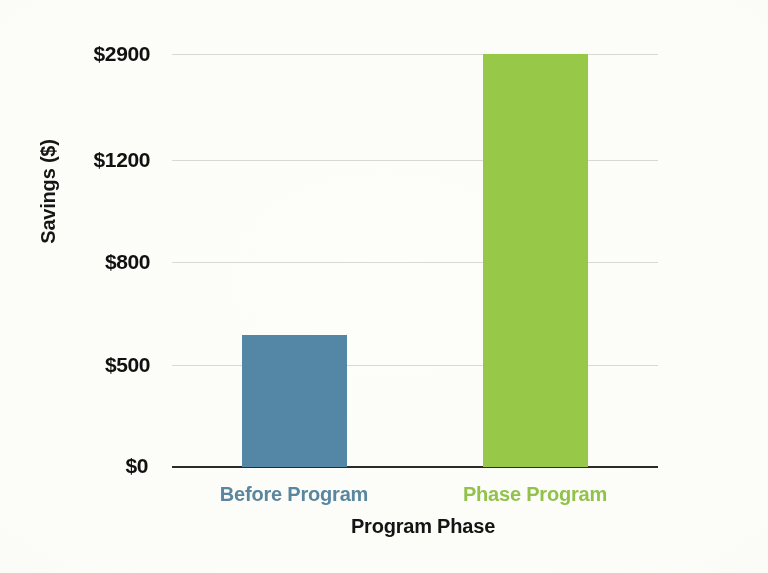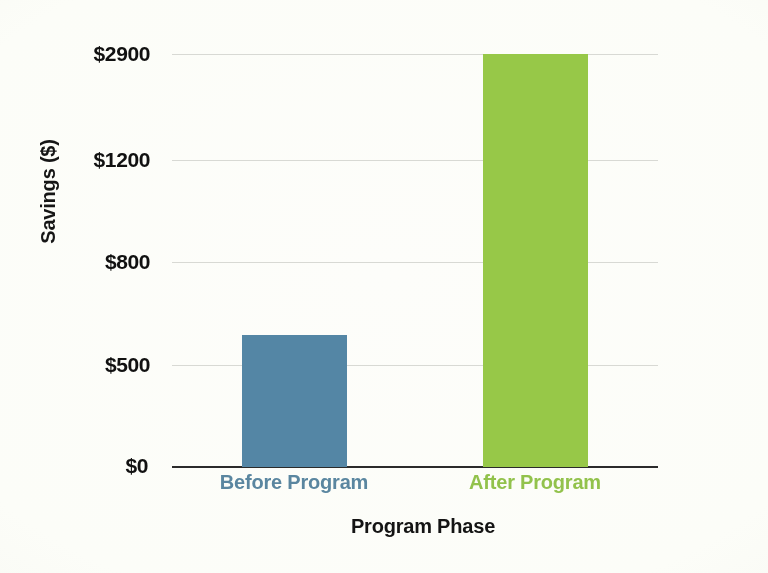--- a/index.html
+++ b/index.html
@@ -83,21 +83,21 @@
     bottom: 0;
     box-sizing: border-box;
   }
   .bar-before { background: #5486a5; }
   .bar-after  { background: #97c848; }
 
   
   .xtick {
     position: absolute;
     top: 100%;
-    margin-top: 4px;
+    margin-top: 16px;
     transform: translateX(-50%);
     font-size: 20px;
     font-weight: bold;
     white-space: nowrap;
     letter-spacing: -0.2px;
     text-align: center;
   }
   .xtick-before { color: #5a86a0; }
   .xtick-after  { color: #92c24c; }
 
@@ -138,20 +138,20 @@
 
     <div class="axis-line" style="background: rgb(43, 43, 43);">
       <span class="ytick" style="margin-right:24px;">$0</span>
     </div>
 
     <div class="bar bar-before" style="left: 70px; width: 105px; height: 131.644px; background: rgb(84, 134, 165);">
       <span class="xtick xtick-before" style="left: 52px; color: rgb(90, 134, 160);">Before Program</span>
     </div>
 
     <div class="bar bar-after" style="left: 311px; width: 105px; height: 413px; background: rgb(151, 200, 72);">
-      <span class="xtick xtick-after" style="left: 52px; color: rgb(146, 194, 76);">After Program</span>
+      <span class="xtick xtick-after" style="left: 52px; color: rgb(146, 194, 76);">Phase Program</span>
     </div>
 
   </div>
 
   <div class="x-axis-title">Program Phase</div>
 
 </div>
 
 </body></html>

